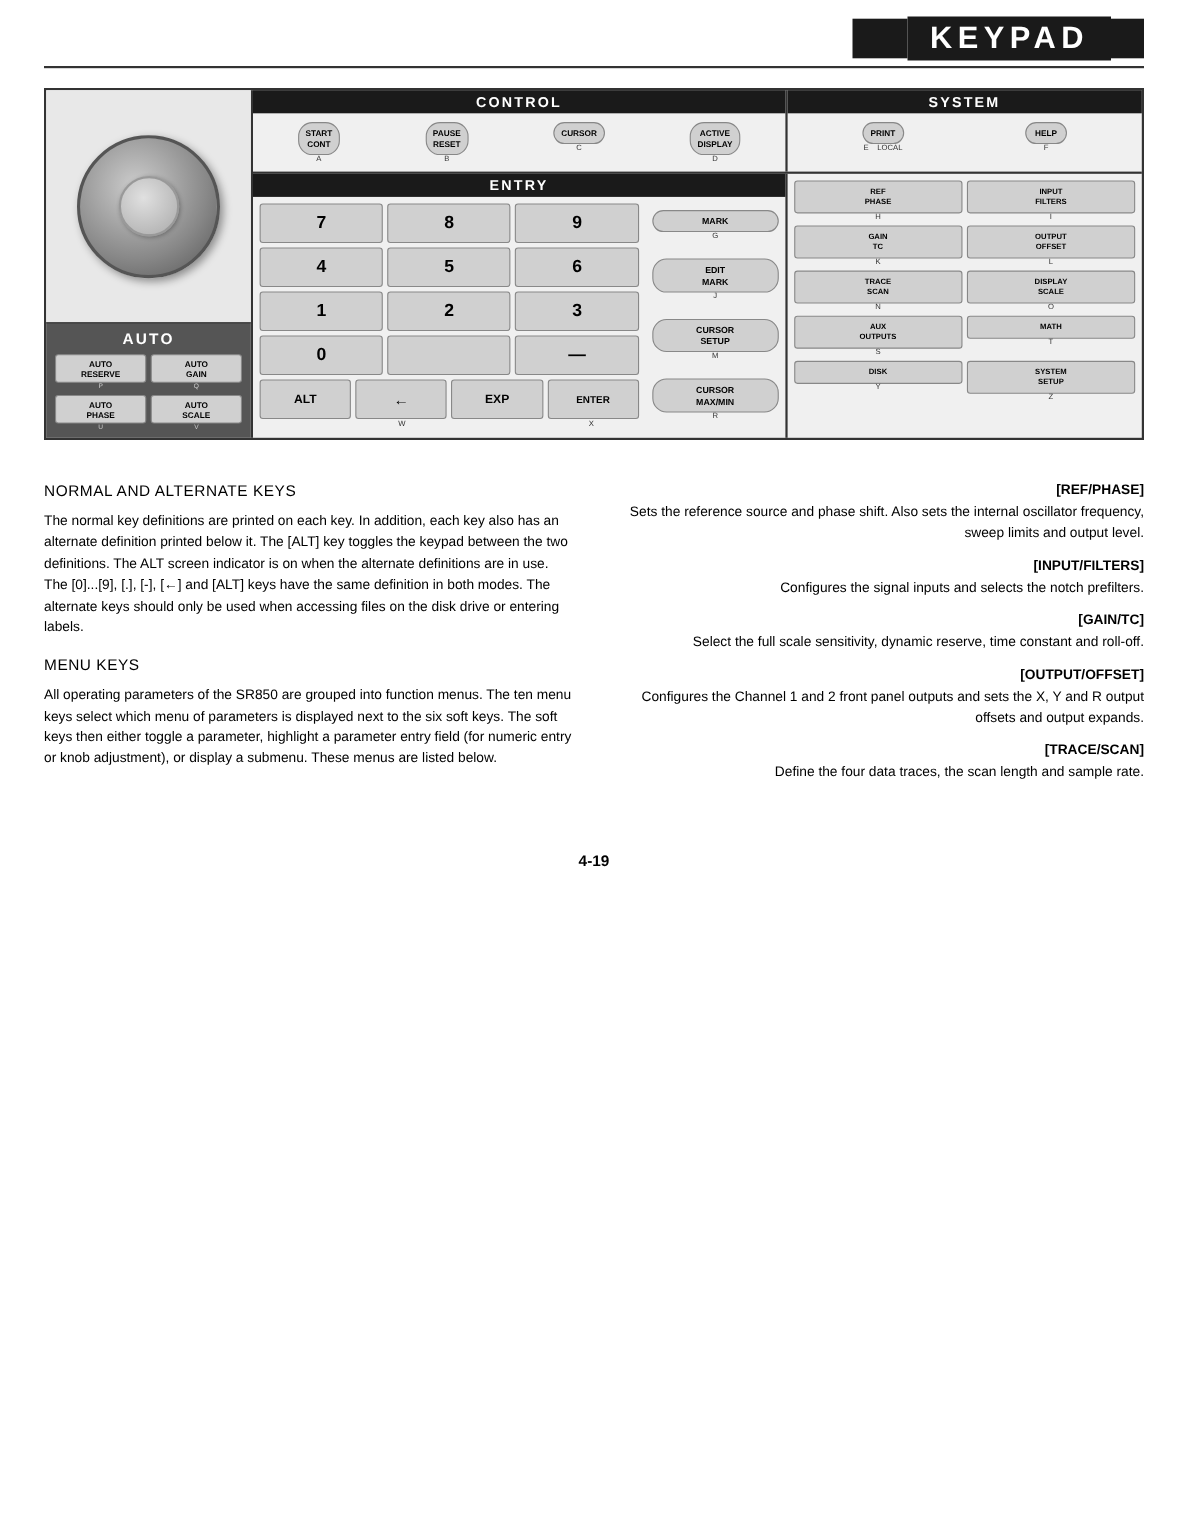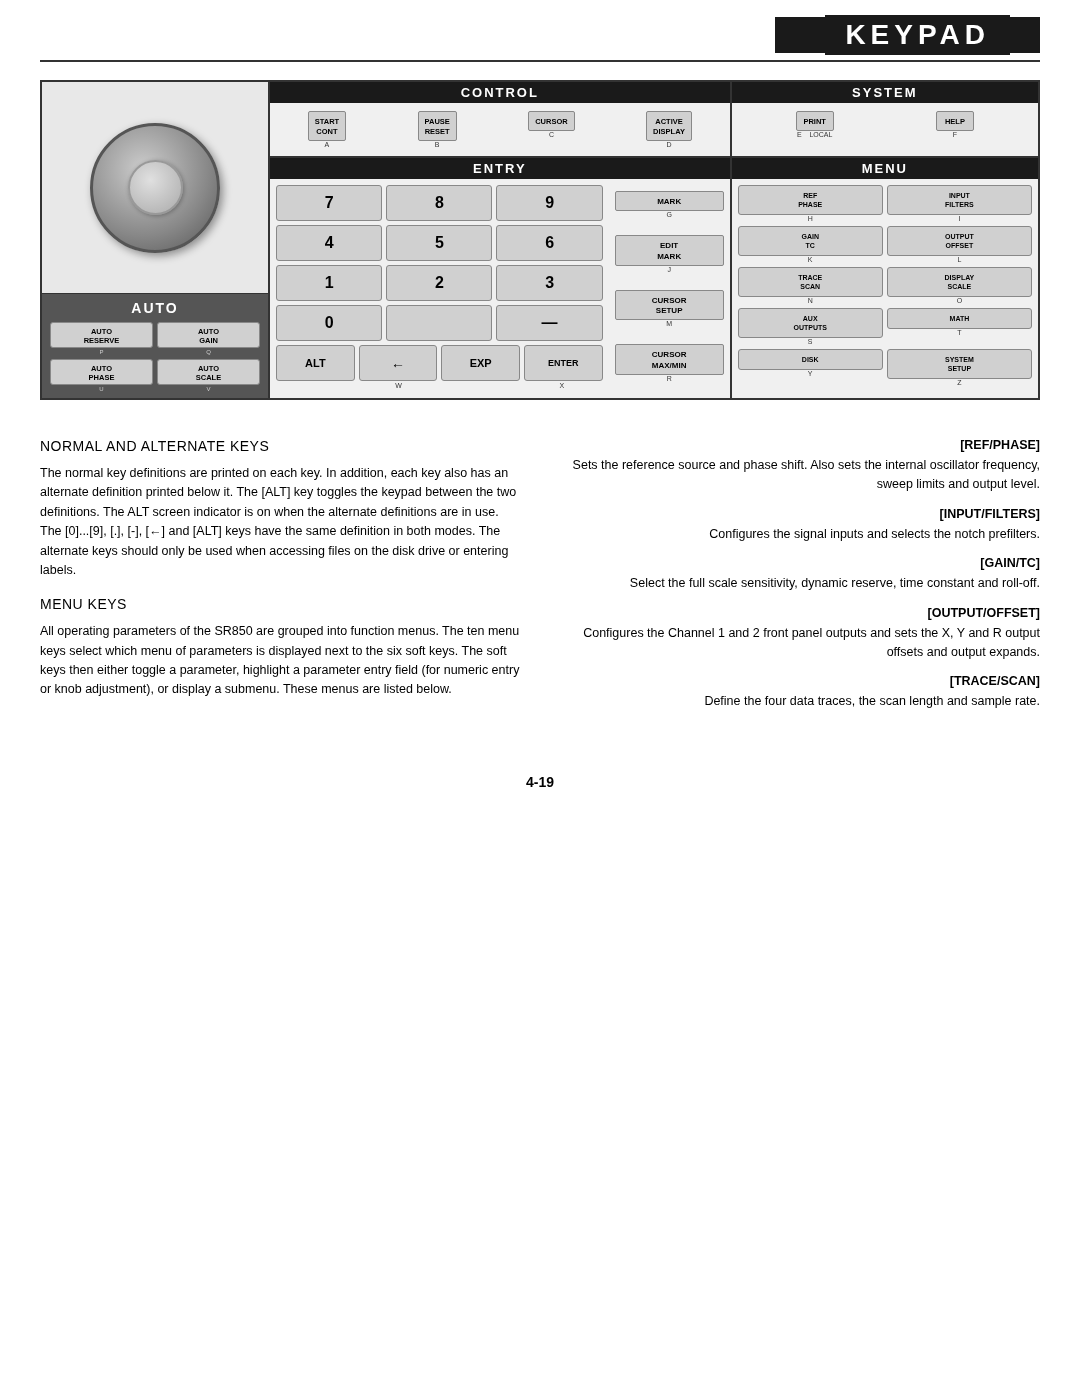--- a/index.html
+++ b/index.html
@@ -18,21 +18,21 @@
       border: 2px solid #333;
       display: flex;
       flex-direction: row;
       background: #f0f0f0;
       min-height: 320px;
       position: relative;
     }
 
     
     .left-panel {
-      width: 228px;
+      width: 188px;
       display: flex;
       flex-direction: column;
       border-right: 2px solid #333;
     }
     .knob-area {
       flex: 1;
       display: flex;
       justify-content: center;
       align-items: center;
       padding: 20px;
@@ -143,21 +143,21 @@
       flex-direction: row;
       padding: 8px 17px;
       gap: 8px;
       align-items: flex-start;
       justify-content: space-around;
     }
 
     .key-btn {
       background: #d0d0d0;
       border: 1px solid #888;
-      border-radius: 2px;
+      border-radius: 13px;
       padding: 5px 6px 3px 6px;
       font-size: 7.5px;
       font-weight: bold;
       text-align: center;
       line-height: 1.3;
       cursor: pointer;
       min-width: 38px;
     }
 
     
@@ -447,21 +447,20 @@
             </div>
             <div>
               <div class="key-btn" style="font-size:8px;">CURSOR<br>MAX/MIN</div>
               <div class="col-letter">R</div>
             </div>
           </div>
         </div>
       </div>
 
       <div class="menu-section">
-        <div class="section-header">MENU</div>
         <div class="menu-buttons">
           <div>
             <div class="menu-key">REF<br>PHASE</div>
             <div class="col-letter">H</div>
           </div>
           <div>
             <div class="menu-key">INPUT<br>FILTERS</div>
             <div class="col-letter">I</div>
           </div>
           <div>

